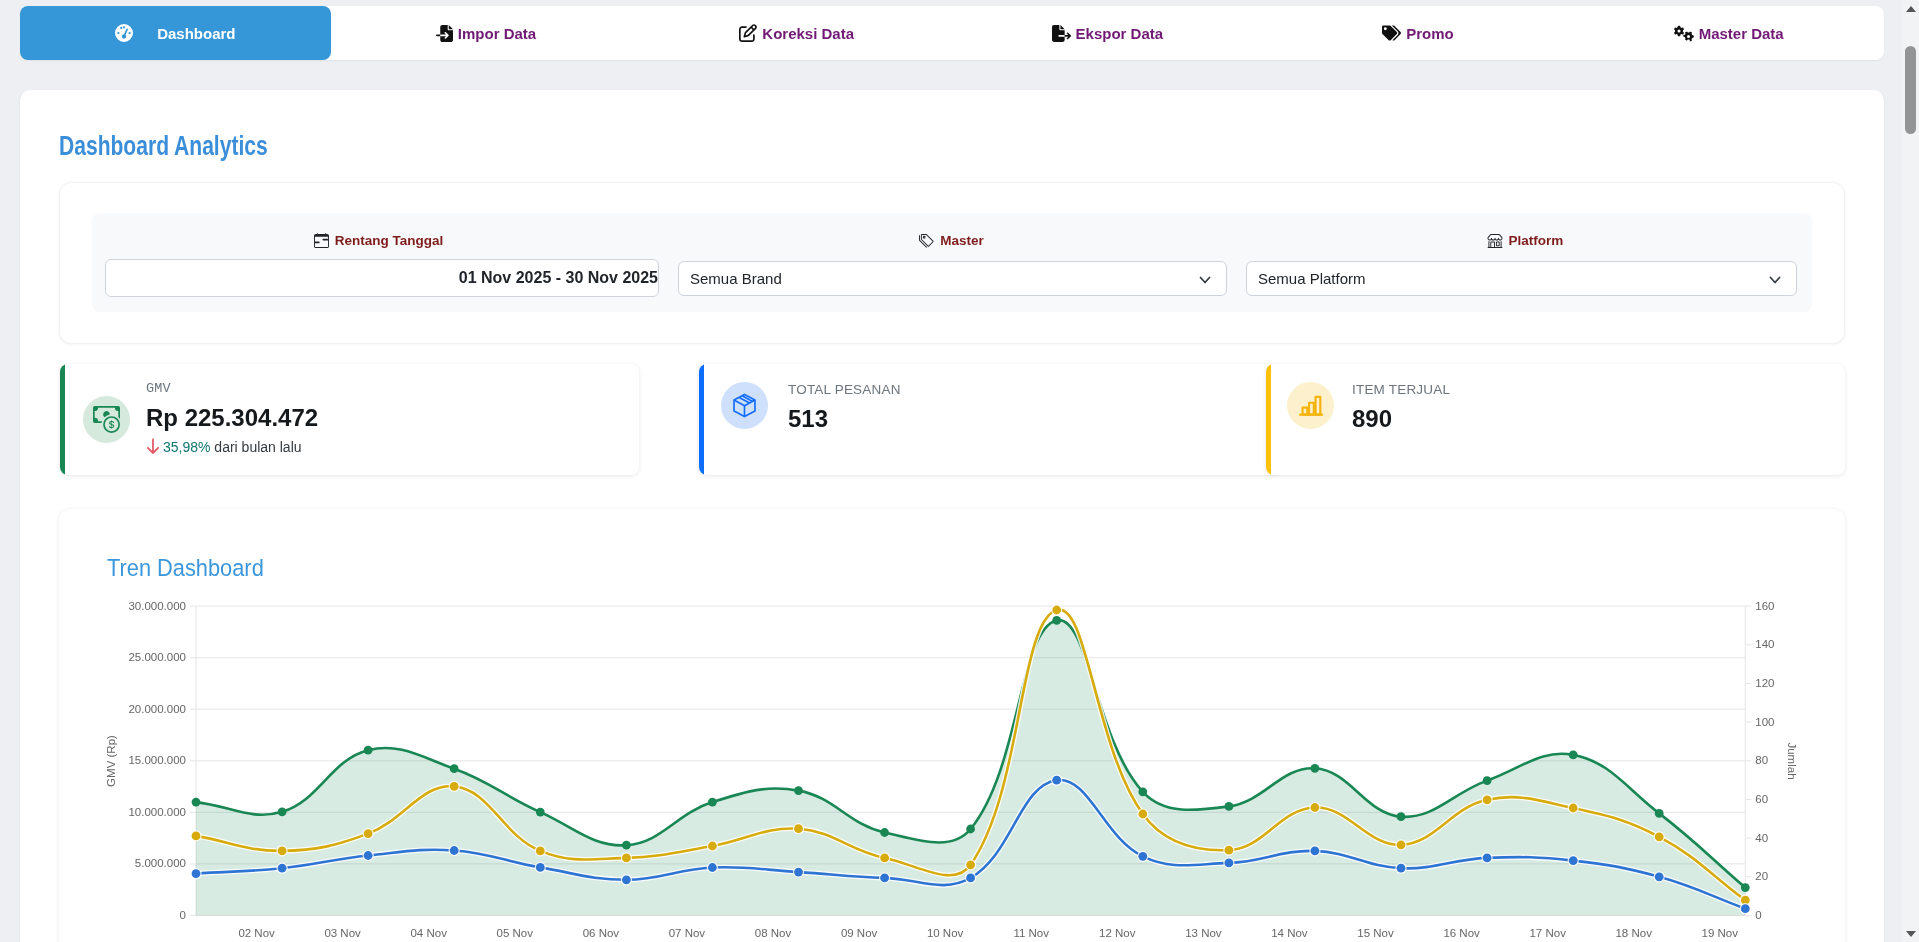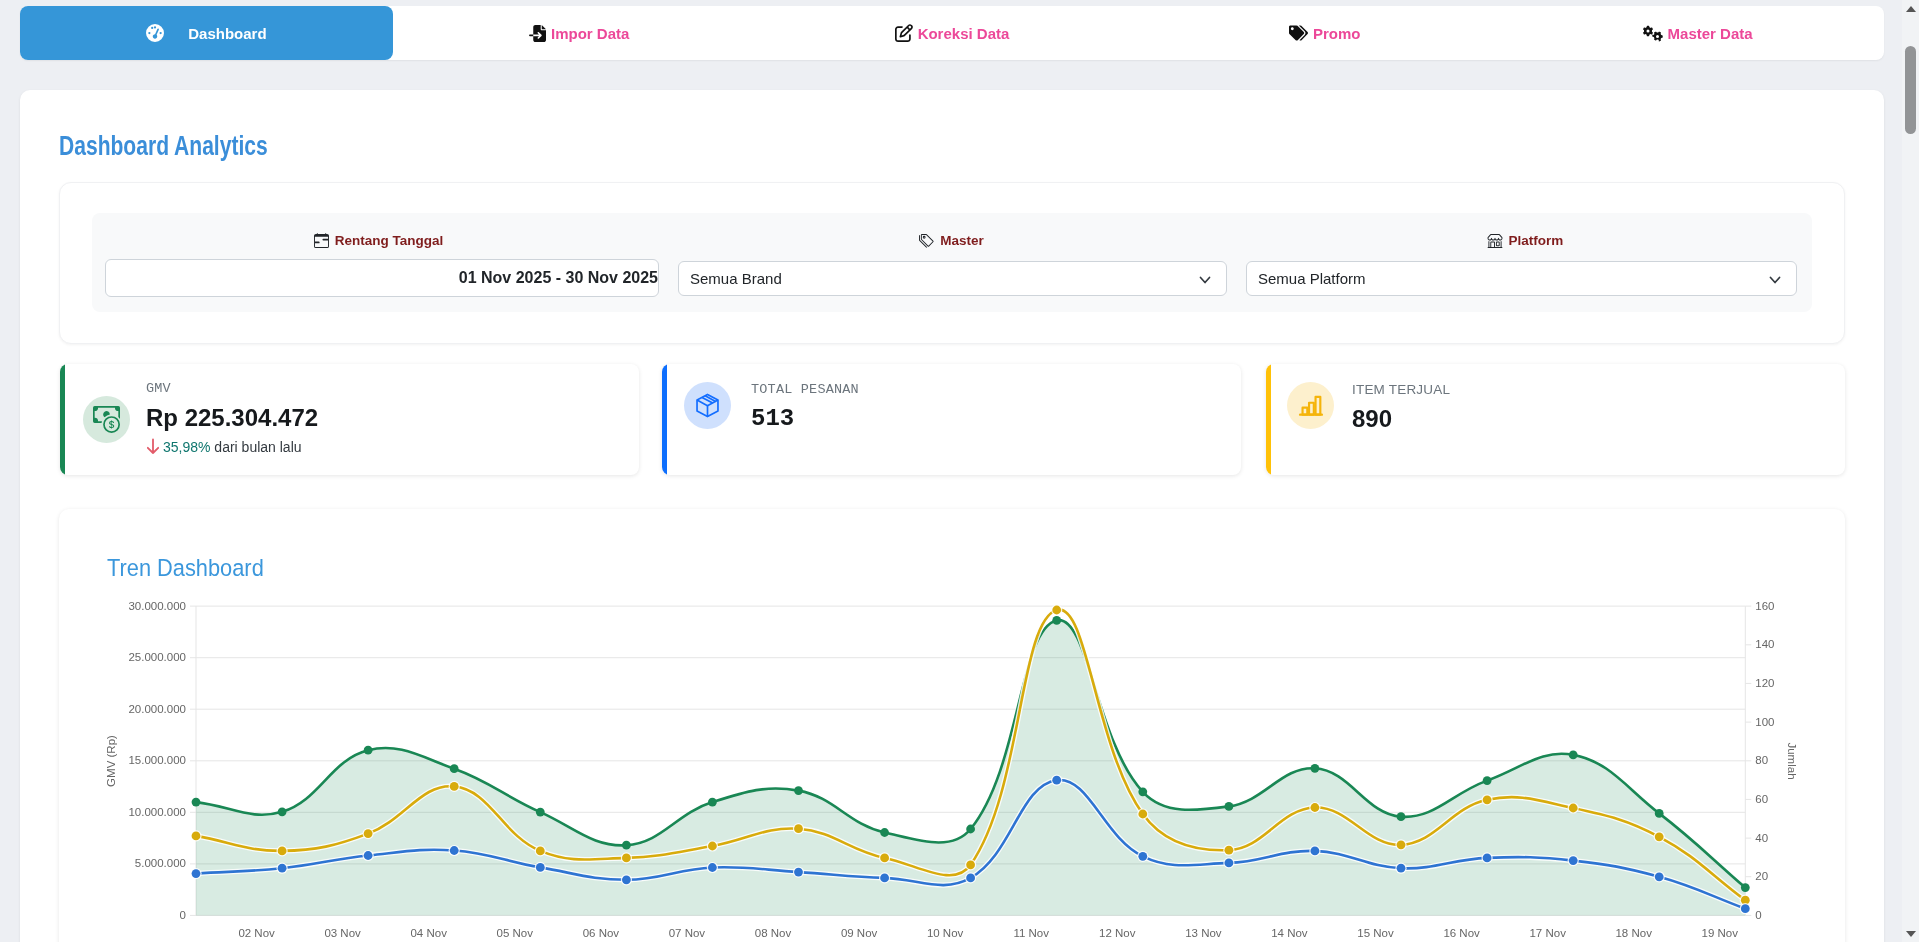--- a/index.html
+++ b/index.html
@@ -5,21 +5,21 @@
 <style>
 * { margin:0; padding:0; box-sizing:border-box; }
 html,body { width:1919px; height:942px; overflow:hidden; background:#edeff3;
   font-family:"Liberation Sans",sans-serif; position:relative; }
 
 
 .nav { position:absolute; left:20px; top:6px; width:1864px; height:54px;
   background:#fff; border-radius:8px; box-shadow:0 1px 2px rgba(0,0,0,.06);
   display:flex; }
 .tab { flex:1; display:flex; align-items:center; justify-content:center;
-  font-size:15px; font-weight:bold; color:#ec4899; gap:5px; }
+  font-size:15px; font-weight:bold; color:#701a75; gap:5px; }
 .tab.active { background:#3596d8; color:#fff; border-radius:8px;gap:24px; }
 .tab svg { display:block; }
 
 
 .main-card { position:absolute; left:20px; top:90px; width:1864px; height:1000px;
   background:#fff; border-radius:10px; box-shadow:0 1px 3px rgba(0,0,0,.08); }
 h1.pagetitle { position:absolute; left:59px; top:131px; font-size:27px;
   font-weight:bold; color:#3b8ed9; transform:scaleX(.78); transform-origin:left; }
 
 
@@ -81,20 +81,28 @@
       </span>
       <span>Impor Data</span>
     </div>
   <div class="tab">
       <span class="ticon">
         <svg width="18" height="18" viewBox="0 0 512 512" fill="#111">
           <path d="M441 58.9L453.1 71c9.4 9.4 9.4 24.6 0 33.9L424 134.1 377.9 88 407 58.9c9.4-9.4 24.6-9.4 33.9 0zM209.8 256.2L344 121.9 390.1 168 255.8 302.2c-2.9 2.9-6.5 5-10.4 6.1l-58.5 16.7 16.7-58.5c1.1-3.9 3.2-7.5 6.1-10.4zM373.1 25L175.8 222.2c-8.7 8.7-15 19.4-18.3 31.1l-28.6 100c-2.4 8.4-.1 17.4 6.1 23.6s15.2 8.5 23.6 6.1l100-28.6c11.8-3.4 22.5-9.7 31.1-18.3L487 138.9c28.1-28.1 28.1-73.7 0-101.8L474.9 25C446.8-3.1 401.2-3.1 373.1 25zM88 64C39.4 64 0 103.4 0 152V424c0 48.6 39.4 88 88 88H360c48.6 0 88-39.4 88-88V312c0-13.3-10.7-24-24-24s-24 10.7-24 24V424c0 22.1-17.9 40-40 40H88c-22.1 0-40-17.9-40-40V152c0-22.1 17.9-40 40-40H200c13.3 0 24-10.7 24-24s-10.7-24-24-24H88z"></path>
         </svg>
       </span>
       <span>Koreksi Data</span>
+    </div>
+  <div class="tab">
+      <span class="ticon">
+        <svg width="19" height="17" viewBox="0 0 576 512" fill="#111">
+          <path d="M0 64C0 28.7 28.7 0 64 0H224V128c0 17.7 14.3 32 32 32H384V304H216c-13.3 0-24 10.7-24 24s10.7 24 24 24H384V448c0 35.3-28.7 64-64 64H64c-35.3 0-64-28.7-64-64V64zm384 272V304H494.1l-39-39c-9.4-9.4-9.4-24.6 0-33.9s24.6-9.4 33.9 0l80 80c9.4 9.4 9.4 24.6 0 33.9l-80 80c-9.4 9.4-24.6 9.4-33.9 0s-9.4-24.6 0-33.9l39-39H384zm0-208H256V0L384 128z"></path>
+        </svg>
+      </span>
+      <span>Ekspor Data</span>
     </div>
   <div class="tab">
       <span class="ticon">
         <svg width="19" height="16" viewBox="0 0 640 512" fill="#111">
           <path d="M497.941 225.941L286.059 14.059A48 48 0 0 0 252.118 0H48C21.49 0 0 21.49 0 48v204.118a48 48 0 0 0 14.059 33.941l211.882 211.882c18.744 18.745 49.136 18.746 67.882 0l204.118-204.118c18.745-18.745 18.745-49.137 0-67.882zM112 160c-26.51 0-48-21.49-48-48s21.49-48 48-48 48 21.49 48 48-21.49 48-48 48zm513.941 133.823L421.823 497.941c-18.745 18.745-49.137 18.745-67.882 0l-.36-.36L527.64 323.522c16.999-16.999 26.36-39.6 26.36-63.64s-9.362-46.641-26.36-63.64L331.397 0h48.721a48 48 0 0 1 33.941 14.059l211.882 211.882c18.745 18.745 18.745 49.137 0 67.882z"></path>
         </svg>
       </span>
       <span>Promo</span>
     </div>
   <div class="tab">
@@ -146,21 +154,21 @@
         <path d="M1 0a1 1 0 0 0-1 1v8a1 1 0 0 0 1 1h4.083c.058-.344.145-.678.258-1H3a2 2 0 0 0-2-2V3a2 2 0 0 0 2-2h10a2 2 0 0 0 2 2v3.528c.38.34.717.728 1 1.154V1a1 1 0 0 0-1-1H1z"></path>
         <path d="M9.998 5.083 10 5a2 2 0 1 0-3.132 1.65 5.982 5.982 0 0 1 3.13-1.567z"></path>
       </svg>
     </div>
   <div class="slabel" style="left:86px; top:17px;font-family:Liberation Mono, monospace;">GMV</div>
   <div class="svalue" style="left:86px; top:40px;">Rp 225.304.472</div>
   <div class="schange" style="left:86px; top:74px;"><svg style="vertical-align:-3.5px;margin-right:3px" width="14" height="17" viewBox="0 0 14 17" fill="none" stroke="#e25b69" stroke-width="1.8" stroke-linecap="round" stroke-linejoin="round">
         <path d="M7 1.5V15M1.8 9.8L7 15l5.2-5.2"></path>
       </svg><span class="red">35,98%</span> dari bulan lalu</div>
 </div>
-<div class="stat" style="left:662px;font-family:Liberation Mono, monospace;">
+<div class="stat" style="left:699px;">
   <div class="bar" style="background:#0d6efd;"></div>
   <div class="iconcirc" style="left:22px; top:18px; background:#cfe0fd;">
       <svg width="27" height="27" viewBox="0 0 24 24" fill="none" stroke="#146eff" stroke-width="1.5" stroke-linejoin="round">
         <path d="M12 2.2L21.3 7.2V16.8L12 21.8L2.7 16.8V7.2Z"></path>
         <path d="M2.7 7.2L12 12.2L21.3 7.2"></path>
         <path d="M12 12.2V21.8"></path>
         <path d="M7.2 4.8L16.6 9.8"></path>
         <path d="M9.9 3.4L19.2 8.4"></path>
       </svg>
     </div>

